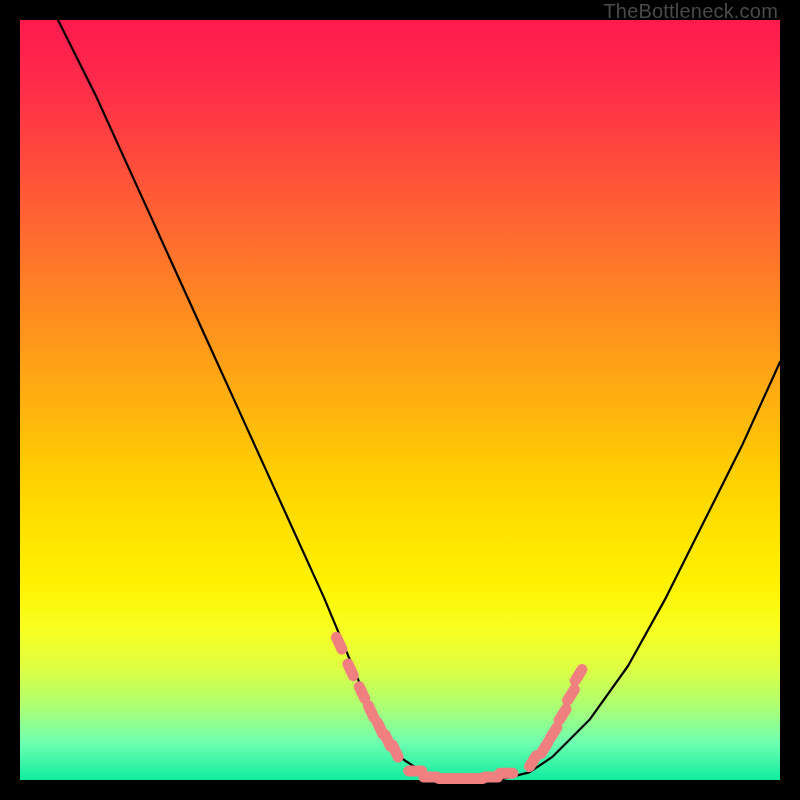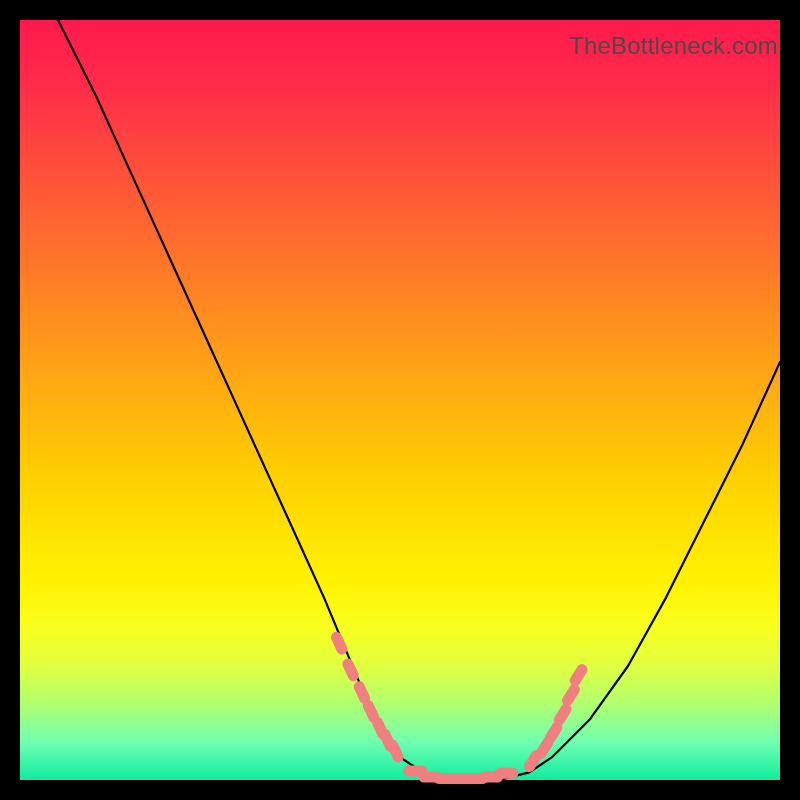--- a/index.html
+++ b/index.html
@@ -39,26 +39,25 @@
       #b0ff70 90%,
       #70ffb0 95%,
       #10eca0 100%
     );
   }
   .watermark {
     position: absolute;
     top: 0px;
     right: 22px;
     font-family: Arial, Helvetica, sans-serif;
-    font-size: 24px;
+    font-size: 20px;
     font-weight: 500;
     color: #4a4a4a;
     letter-spacing: 0.2px;
     user-select: none;
-    margin-top: 32px;
   }
   svg.curve {
     position: absolute;
     left: 0;
     top: 0;
     width: 760px;
     height: 760px;
     overflow: visible;
   }
 </style>

